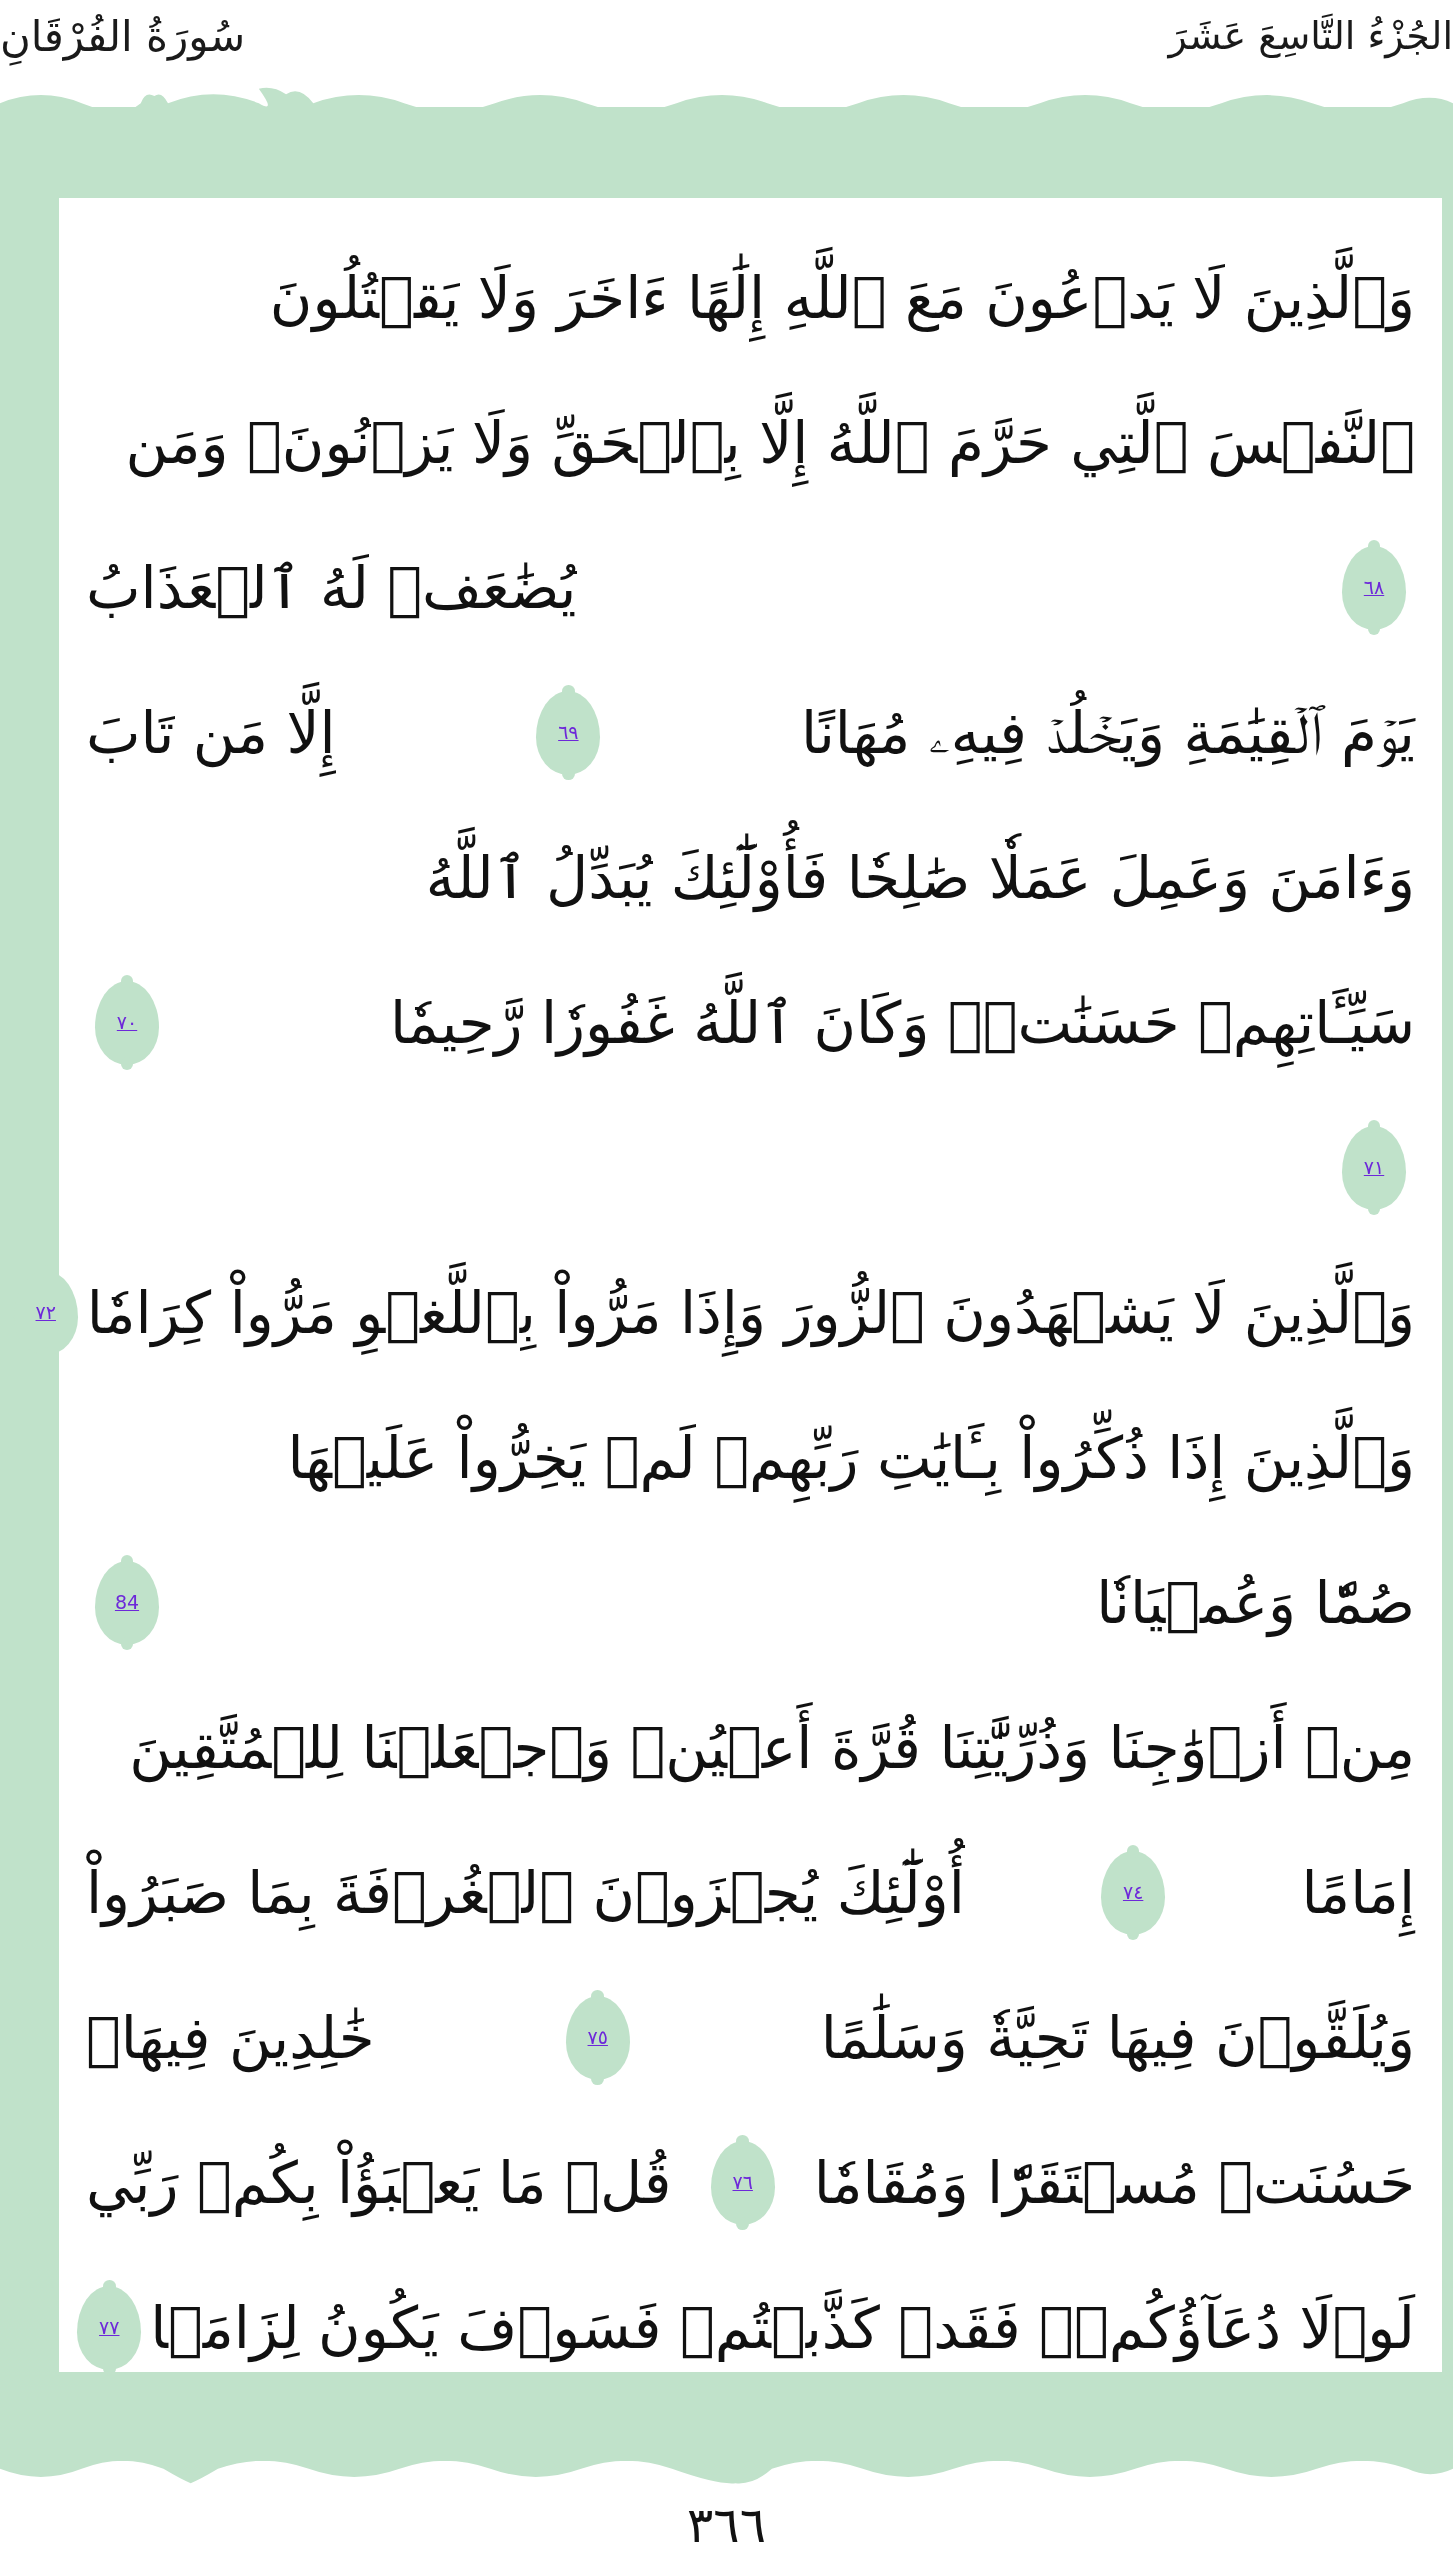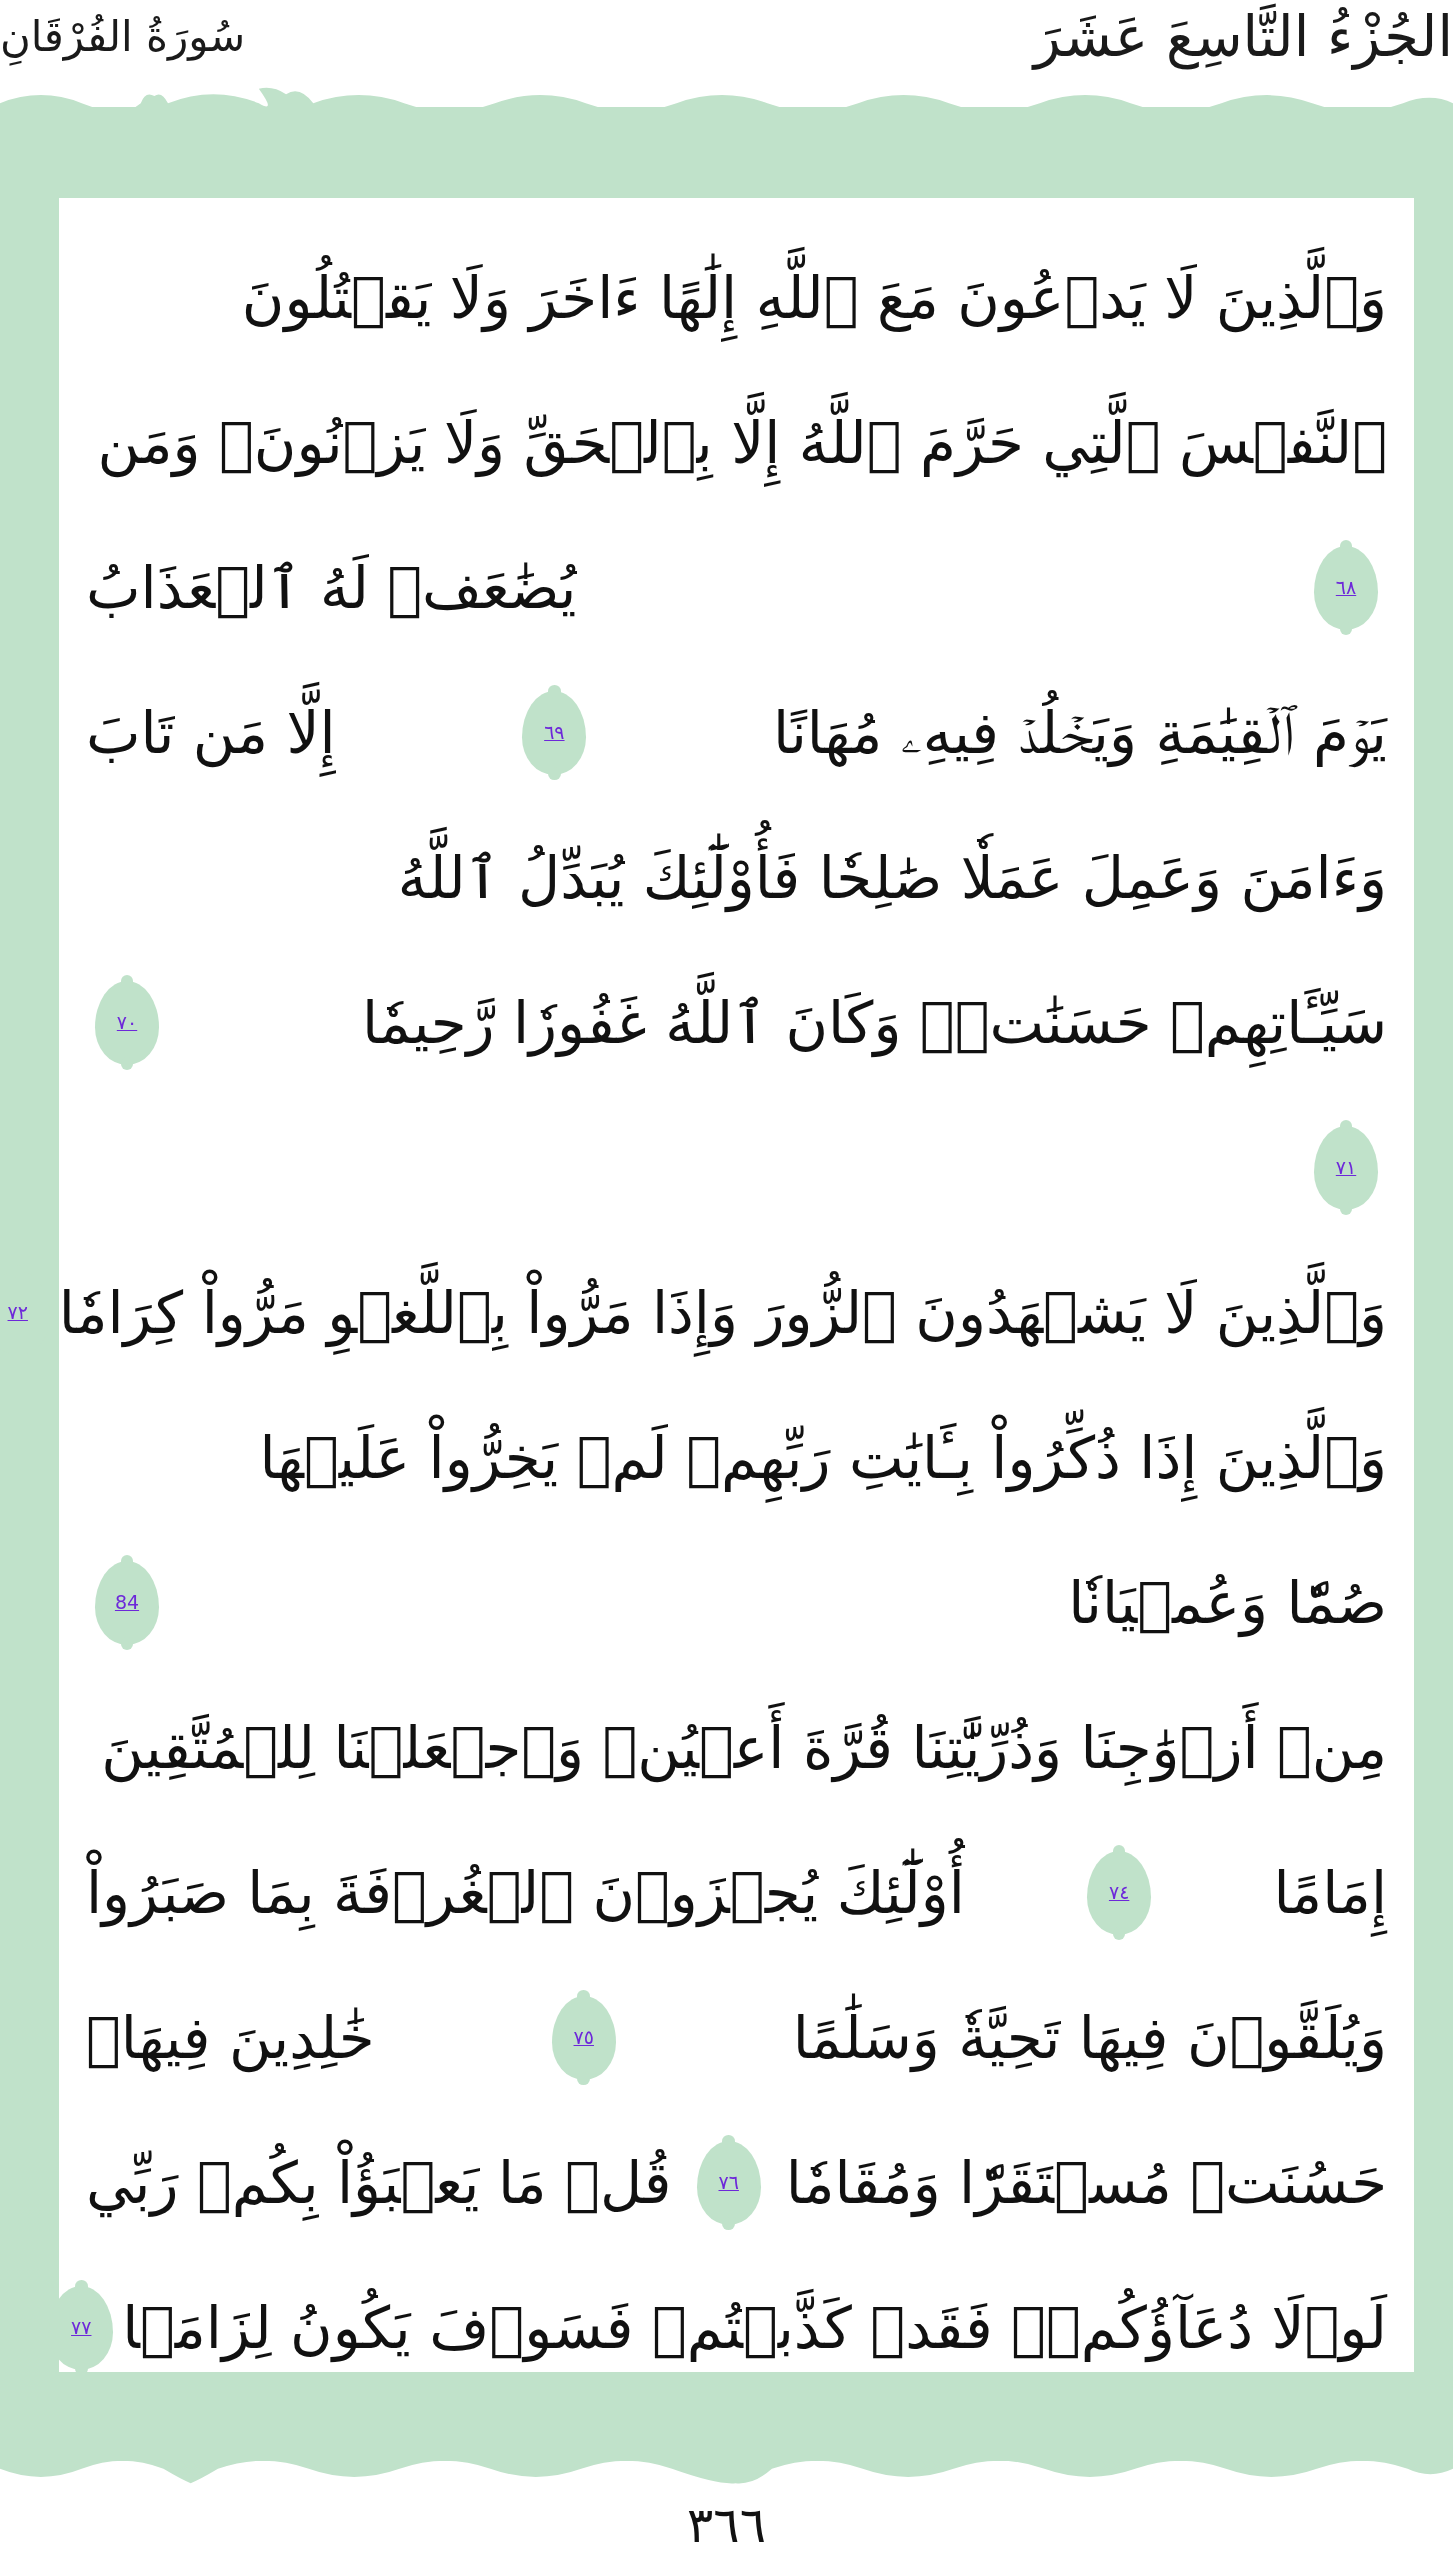--- a/index.html
+++ b/index.html
@@ -2,31 +2,32 @@
 <html style="font-size:14.5px"><head>
 <meta charset="utf-8">
 <style>
   html, body { margin:0; padding:0; }
   body {
     width:1453px; height:2550px; background:#ffffff; position:relative; overflow:hidden;
     font-family:"DejaVu Sans", sans-serif; color:#1a1a1a;
   }
   .header { position:absolute; top:0; left:0; width:1453px; height:91px; }
   .hdr-left { position:absolute; left:0; top:0; font-size:42px; line-height:73px; direction:rtl; white-space:nowrap; }
-  .hdr-right { position:absolute; right:0; top:0; font-size:56px; line-height:73px; direction:rtl; white-space:nowrap; }
+  .hdr-right { position:absolute; right:0; top:0; font-size:38px; line-height:73px; direction:rtl; white-space:nowrap; }
   .frame {
     position:absolute; left:0; top:107px; width:1453px; height:2354px;
     background:#c0e2ca;
   }
   .scallop-top, .scallop-bottom { position:absolute; left:0; width:1453px; height:36px; }
   .scallop-top { top:87px; }
   .scallop-bottom { top:2449px; }
   .panel {
     position:absolute; left:59px; top:198px; width:1355px; height:2174px;
     background:#ffffff;
+    padding-left:28px;
   }
   .lines { position:absolute; left:27px; right:27px; top:27px; }
   .line {
     height:145px; display:flex; align-items:center; justify-content:space-between;
     direction:rtl; font-family:"DejaVu Sans", sans-serif; font-size:58px; line-height:1; white-space:nowrap;
     color:#111;
   }
   .line .seg { display:inline-block; }
   .marker {
     display:inline-flex; align-items:center; justify-content:center;

